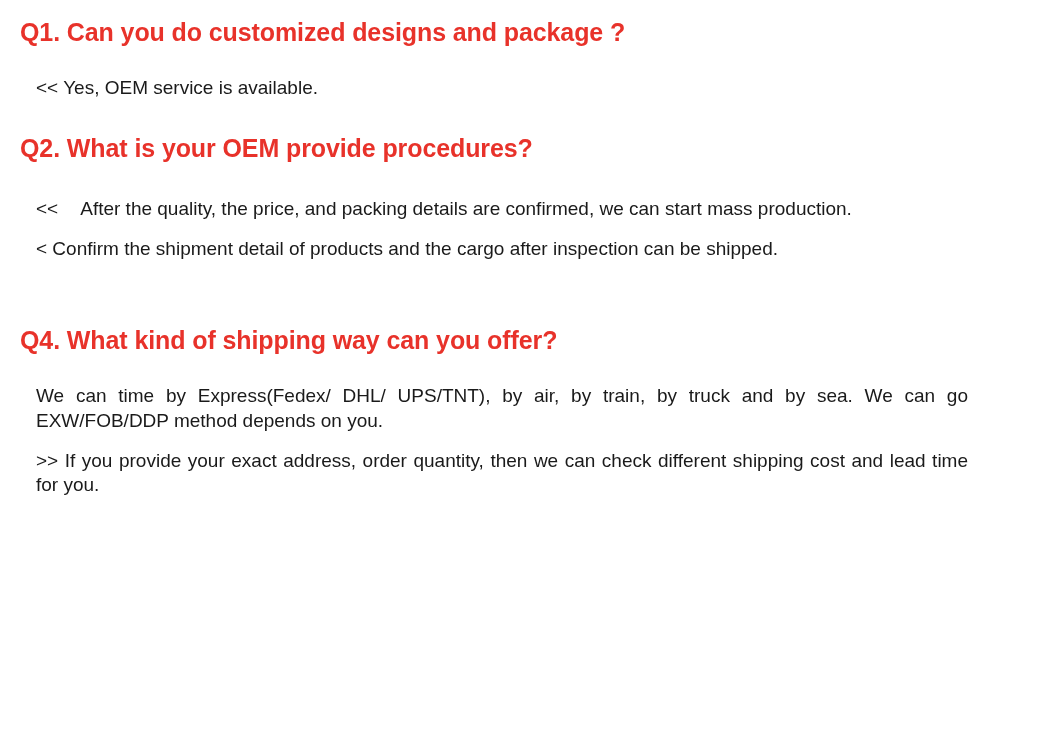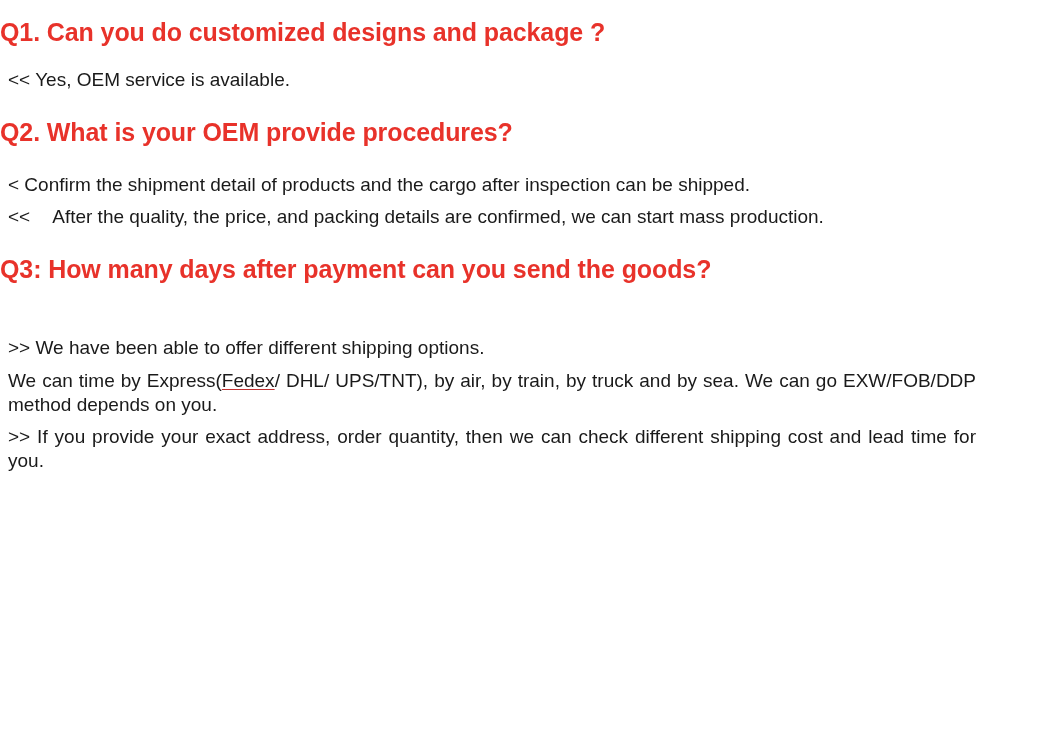--- a/index.html
+++ b/index.html
@@ -12,75 +12,73 @@
     background: #ffffff;
     font-family: "Liberation Sans", sans-serif;
     color: #000000;
     overflow: hidden;
   }
   .page {
     position: relative;
     width: 1062px;
     height: 729px;
     box-sizing: border-box;
-    padding: 10px 78px 0 0;
+    padding: 10px 78px 0 20px;
   }
   .q {
     color: #e8322a;
     font-size: 25px;
     font-weight: bold;
     line-height: 1.15;
     margin: 0;
     letter-spacing: -0.1px;
   }
   .q1 { margin-top: 8px; }
   .a {
     font-size: 19px;
     line-height: 1.28;
-    margin: 8px;
+    margin: 16px;
     color: #1a1a1a;
   }
   .a-just {
     text-align: justify;
     text-justify: inter-word;
   }
   .gap-sm { height: 13px; }
   .gap-md { height: 18px; }
   .spacer-after-marker {
     display: inline-block;
     width: 22px;
   }
   .underline-misspell {
-    text-decoration: underline;
     text-decoration-style: solid;
     text-decoration-color: #c03030;
     text-underline-offset: 2px;
   }
 </style>
 </head>
 <body>
 
 <div class="page">
 
   <p class="q q1">Q1. Can you do customized designs and package ?</p>
   <div class="gap-sm"></div>
   <p class="a"><span>&lt;&lt;</span> <span>Yes, OEM service is available.</span></p>
 
   <div class="gap-md"></div>
 
   <p class="q">Q2. What is your OEM provide procedures?</p>
   <div class="gap-md"></div>
+  <p class="a a-just"><span>&lt;&lt;</span><span class="spacer-after-marker"></span><span>After the quality, the price, and packing details are confirmed, we can start mass production.</span></p>
   <p class="a a-just"><span>&lt; Confirm the shipment detail of products and the cargo after inspection can be shipped.</span></p>
-  <p class="a a-just"><span>&lt;&lt;</span><span class="spacer-after-marker"></span><span>After the quality, the price, and packing details are confirmed, we can start mass production.</span></p>
 
   <div class="gap-md"></div>
 
-  <p class="q">Q3: How many days after payment can you send the goods?</p>
   <div class="gap-sm"></div>
 
   <div class="gap-md"></div>
 
+  <p class="q">Q4. What kind of shipping way can you offer?</p>
   <div class="gap-sm"></div>
-  <p class="a"><span>&gt;&gt;</span> <span>We have been able to offer different shipping options.</span></p>
   <p class="a a-just"><span>We can time by Express(</span><span class="underline-misspell">Fedex</span><span>/ DHL/ UPS/TNT), by air, by train, by truck and by sea. We can go EXW/FOB/DDP method depends on you.</span></p>
   <p class="a a-just"><span>&gt;&gt;</span> <span>If you provide your exact address, order quantity, then we can check different shipping cost and lead time for you.</span></p>
 
 </div>
 
 </body></html>

